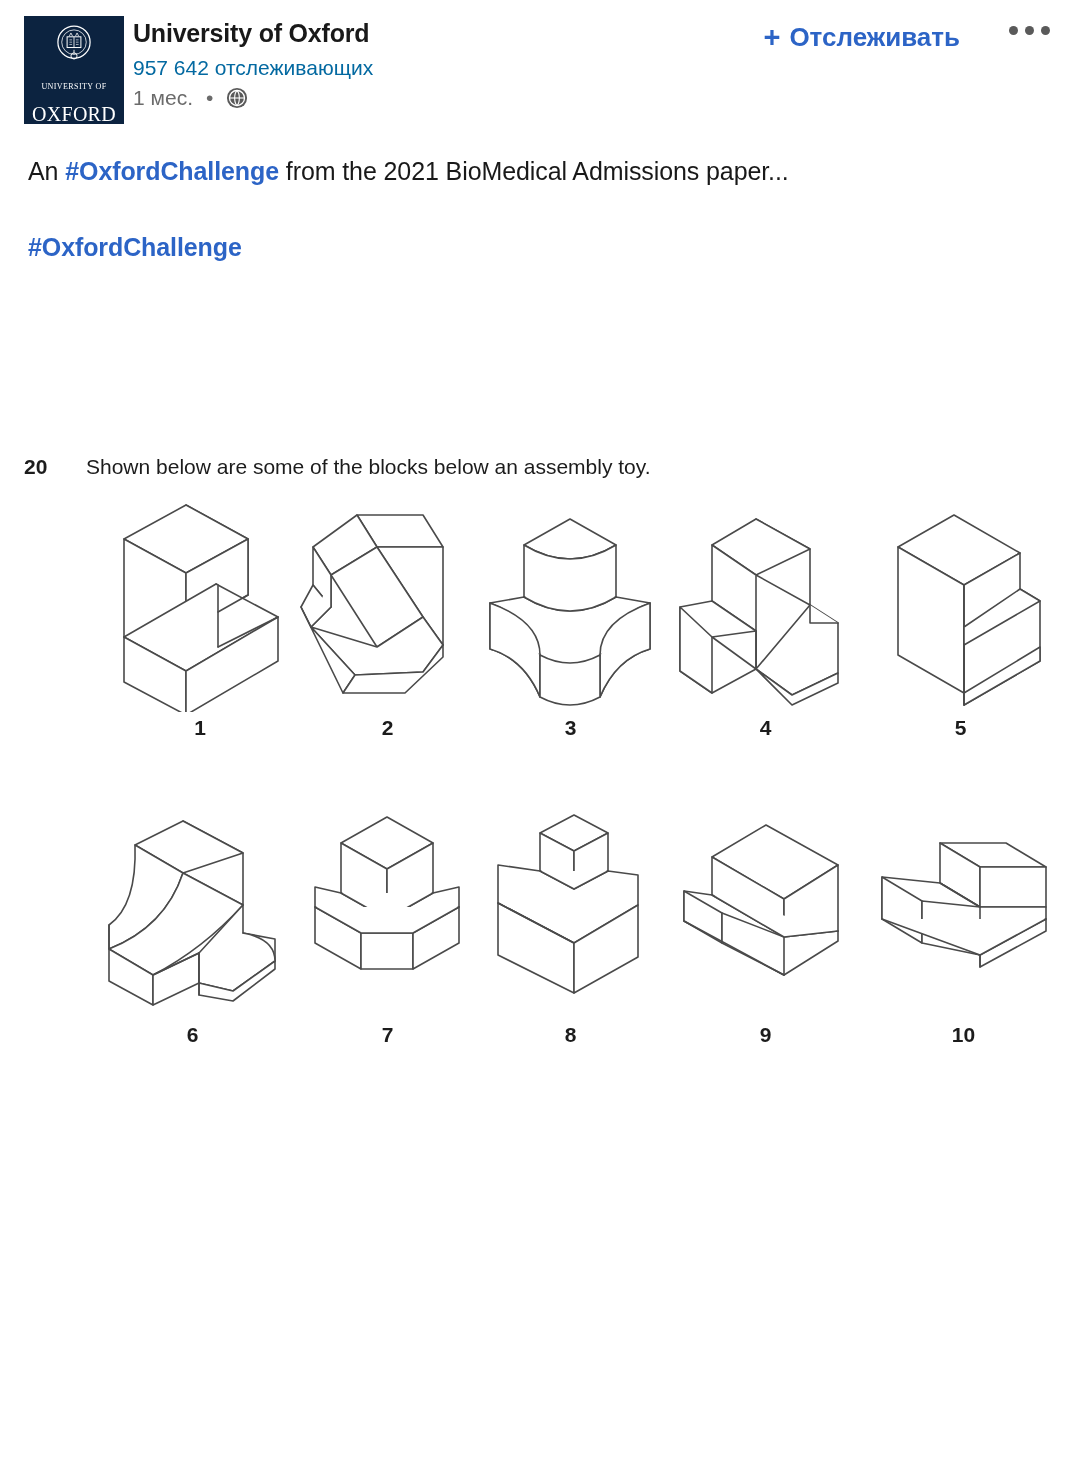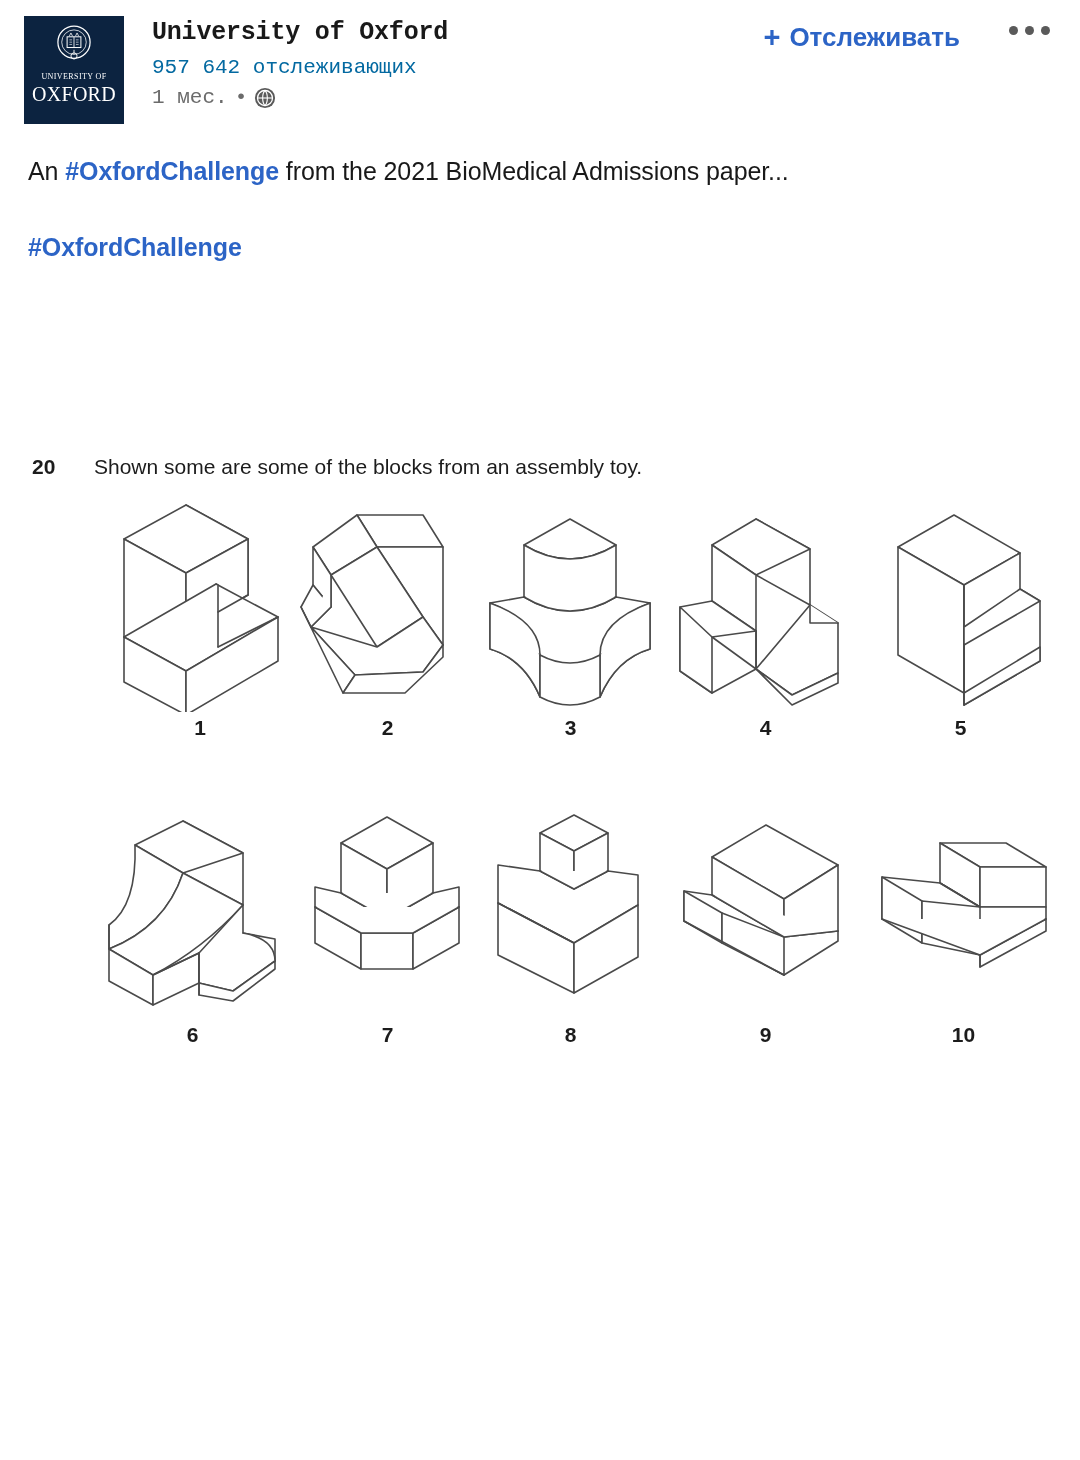--- a/index.html
+++ b/index.html
@@ -14,42 +14,42 @@
 
   
   .post-header {
     position: absolute; left: 0; top: 0; width: 1080px; height: 130px;
   }
   .avatar {
     position: absolute; left: 24px; top: 16px;
     width: 100px; height: 108px;
     background: #0c2340;
     display: flex; flex-direction: column;
-    align-items: center; justify-content: flex-start;
+    align-items: center; justify-content: space-between;
     padding-top: 6px;
   }
   .crest { width: 46px; height: 48px; }
   .avatar .uni-small {
     color: #ffffff; font-size: 8px; letter-spacing: .4px;
     font-family: "Liberation Serif", serif; margin-top: 2px;
   }
   .avatar .oxford-word {
     color: #ffffff; font-size: 20px; letter-spacing: .3px; line-height: 1;
     font-family: "Liberation Serif", serif; margin-top: 3px;
   }
-  .hdr-text { position: absolute; left: 152px; top: 18px; font-family: Liberation Mono, monospace; }
+  .hdr-text { position: absolute; left: 133px; top: 18px; }
   .org-name {
     font-size: 25px; font-weight: bold; color: #191919; line-height: 1.2;
     letter-spacing: -0.2px;
   }
   .followers {
     font-size: 21px; color: #0369a1; line-height: 1.35; margin-top: 6px;
   }
   .meta-row {
-    display: flex; align-items: center; gap: 7px;
+    display: flex; align-items: center; gap: 13px;
     font-size: 21px; color: #6b6b6b; margin-top: 4px;
   }
   .globe-icon { display:inline-block; width: 22px; height: 22px; }
 
   .follow-btn {
     position: absolute; right: 120px; top: 22px;
     display: flex; align-items: center; gap: 9px;
     color: #2c64c6; font-size: 26px; font-weight: bold;
     background: none; border: none; cursor: pointer; padding: 0;
     font-family: "Liberation Sans", sans-serif;
@@ -66,21 +66,21 @@
   .post-line { font-size: 25px; color: #191919; line-height: 1.45; margin-bottom: 40px; letter-spacing: -0.1px; }
   .post-line:last-child { margin-bottom: 0; }
   .hashtag { color: #2c64c6; font-weight: bold; }
   .link-strong { color: #2c64c6; font-weight: bold; }
   .arrow-emoji {
     display:inline-block; vertical-align: -4px; width: 24px; height: 24px; margin-left: 4px;
   }
 
   
   .exam { position: absolute; left: 0; top: 455px; width: 1080px; }
-  .q-head { display: flex; align-items: center; gap: 0; padding-left: 32px; }
+  .q-head { display: flex; align-items: center; gap: 0; padding-left: 24px; }
   .q-num { font-size: 21px; font-weight: bold; color: #1c1c1c; width: 62px; }
   .q-text { font-size: 21px; color: #1c1c1c; }
 
   .blocks-row { position: relative; width: 1080px; }
   .block-cell { position: absolute; text-align: center; }
   .block-label { font-size: 21px; font-weight: bold; color: #1c1c1c; margin-top: 4px; }
   svg.shape { display:block; margin: 0 auto; }
   svg.shape path, svg.shape line, svg.shape polygon, svg.shape polyline {
     fill: #ffffff; stroke: #4a4a4a; stroke-width: 1.6;
     stroke-linejoin: round; stroke-linecap: round;
@@ -145,21 +145,21 @@
     </div>
     <div class="post-line">
       <span class="hashtag">#OxfordChallenge</span>
     </div>
   </div>
 
   <div class="exam">
 
     <div class="q-head">
       <span class="q-num">20</span>
-      <span class="q-text">Shown some are some of the blocks from an assembly toy.</span>
+      <span class="q-text">Shown below are some of the blocks below an assembly toy.</span>
     </div>
 
     <div class="blocks-row" style="height:290px; margin-top:18px;">
 
       <div class="block-cell" style="left:105px; top:0; width:190px;">
         <svg class="shape" width="185" height="215" viewBox="0 0 185 215">
           <polygon points="78,8 140,42 140,98 78,64"></polygon>
           <polygon points="78,8 16,42 78,76 140,42"></polygon>
           <polygon points="16,42 16,140 78,174 78,76"></polygon>
           <polygon points="78,76 140,42 140,98 110,115 110,150 78,168"></polygon>

